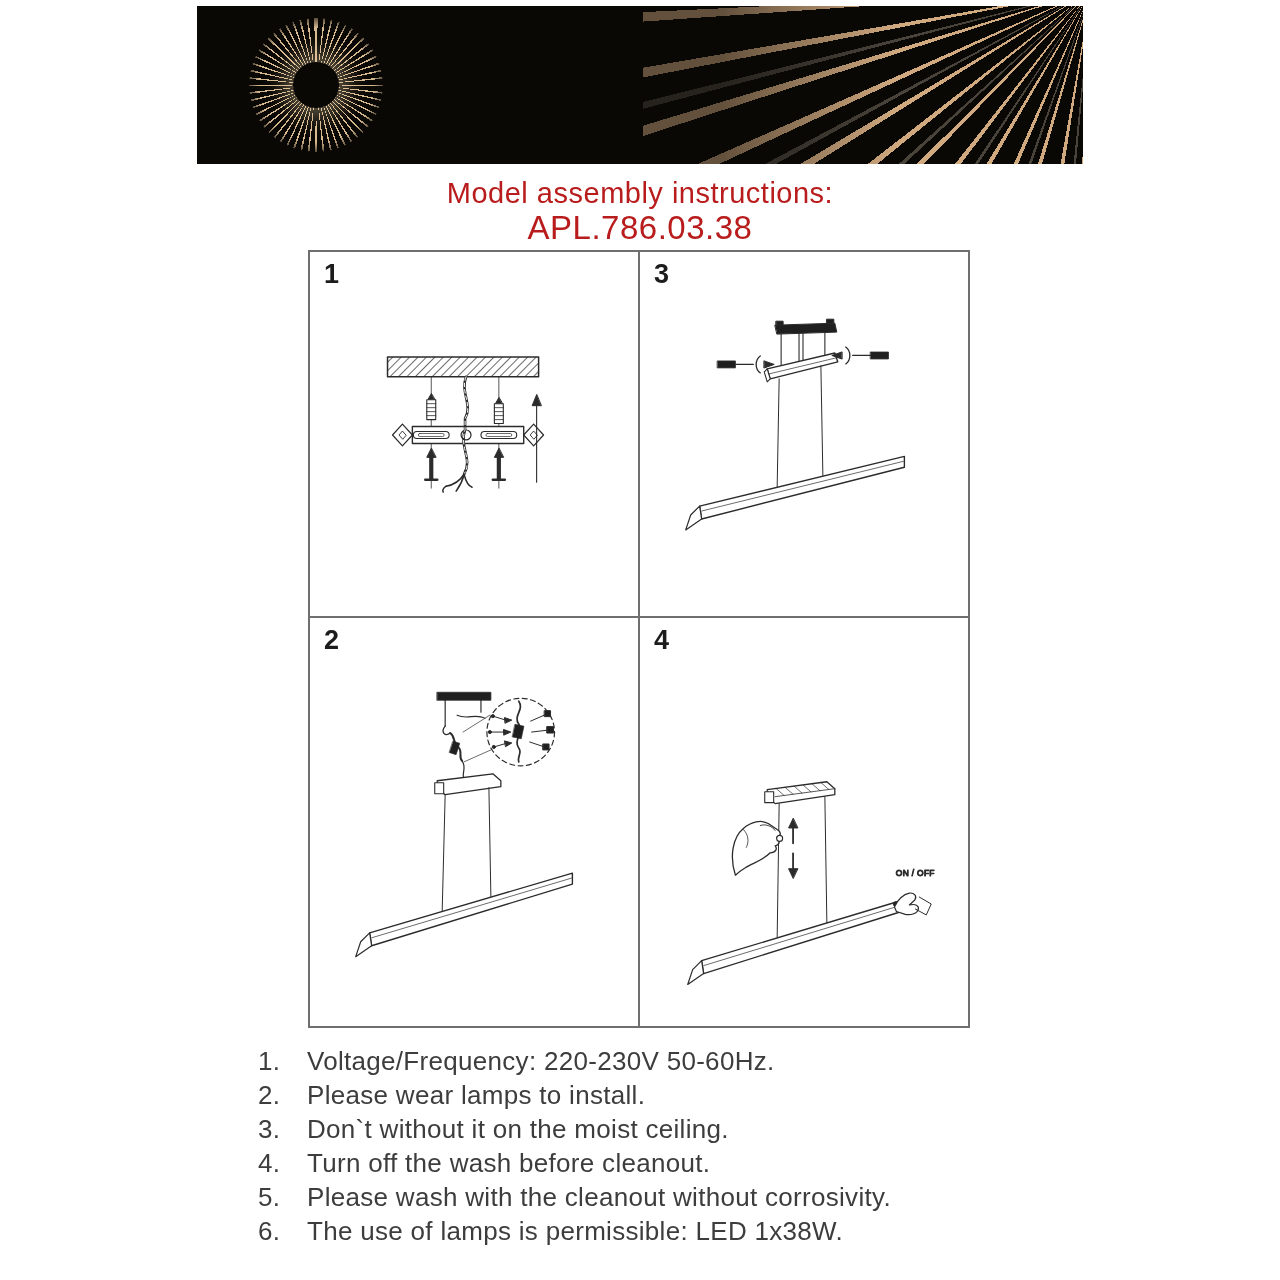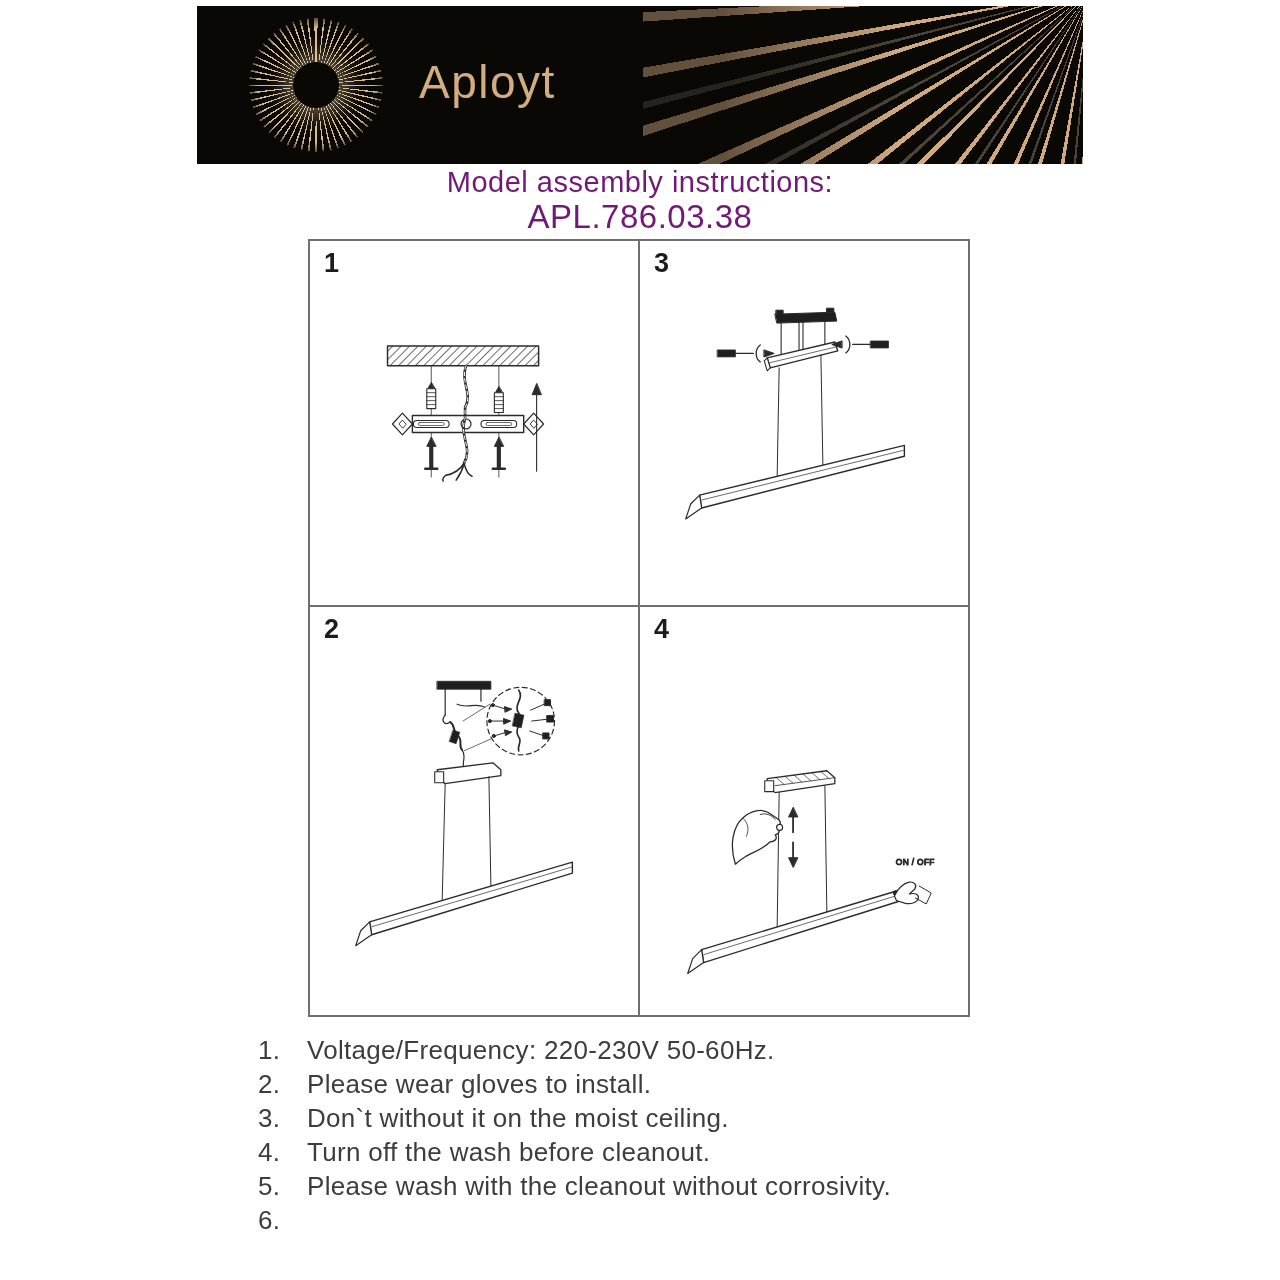--- a/index.html
+++ b/index.html
@@ -28,21 +28,21 @@
     font-size:46px;letter-spacing:1.5px;color:#d2ad80;font-weight:400;
   }
   .corner-rays{
     position:absolute;right:0;top:0;width:440px;height:158px;
     background:
       linear-gradient(to left, rgba(10,8,5,0) 42%, rgba(10,8,5,0.55) 82%),
       repeating-conic-gradient(from 0deg at 102% -10%, rgba(219,178,134,0.95) 0deg 1.2deg, rgba(0,0,0,0) 1.2deg 7deg),
       repeating-conic-gradient(from 3.2deg at 102% -10%, rgba(150,140,124,0.45) 0deg 0.8deg, rgba(0,0,0,0) 0.8deg 14deg);
   }
   
-  .title{ text-align:center;color:#701a75; }
+  .title{ text-align:center;margin-top:11px;color:#b91c1c; }
   .title-line1{font-size:29px;line-height:36px;letter-spacing:0.5px;}
   .title-line2{font-size:33px;line-height:34px;letter-spacing:0.5px;}
   
   .grid{
     margin:5px 0 0 308px;width:fit-content;
     display:grid;grid-template-columns:328px 328px;grid-template-rows:364px 408px;
     gap:2px;background:#6f6f6f;border:2px solid #6f6f6f;
   }
   .cell{position:relative;background:#ffffff;}
   .step-num{
@@ -56,21 +56,20 @@
   .note-num{width:49px;flex:none;}
 </style>
 </head>
 <body>
 
 <header class="banner">
   <div class="logo">
     <div class="logo-rays"></div>
     <div class="logo-core"></div>
   </div>
-  <div class="brand">Aployt</div>
   <div class="corner-rays"></div>
 </header>
 
 <div class="title">
   <div class="title-line1">Model assembly instructions:</div>
   <div class="title-line2">APL.786.03.38</div>
 </div>
 
 <div class="grid">
 
@@ -301,30 +300,31 @@
   </div>
 </div>
 
 <div class="notes">
   <div class="note-row">
     <span class="note-num">1.</span>
     <span class="note-text">Voltage/Frequency: 220-230V 50-60Hz.</span>
   </div>
   <div class="note-row">
     <span class="note-num">2.</span>
-    <span class="note-text">Please wear gloves to install.</span>
+    <span class="note-text">Please wear lamps to install.</span>
   </div>
   <div class="note-row">
     <span class="note-num">3.</span>
     <span class="note-text">Don`t without it on the moist ceiling.</span>
   </div>
   <div class="note-row">
     <span class="note-num">4.</span>
     <span class="note-text">Turn off the wash before cleanout.</span>
   </div>
   <div class="note-row">
     <span class="note-num">5.</span>
     <span class="note-text">Please wash with the cleanout without corrosivity.</span>
   </div>
   <div class="note-row">
     <span class="note-num">6.</span>
+    <span class="note-text">The use of lamps is permissible: LED 1x38W.</span>
   </div>
 </div>
 
 </body></html>

